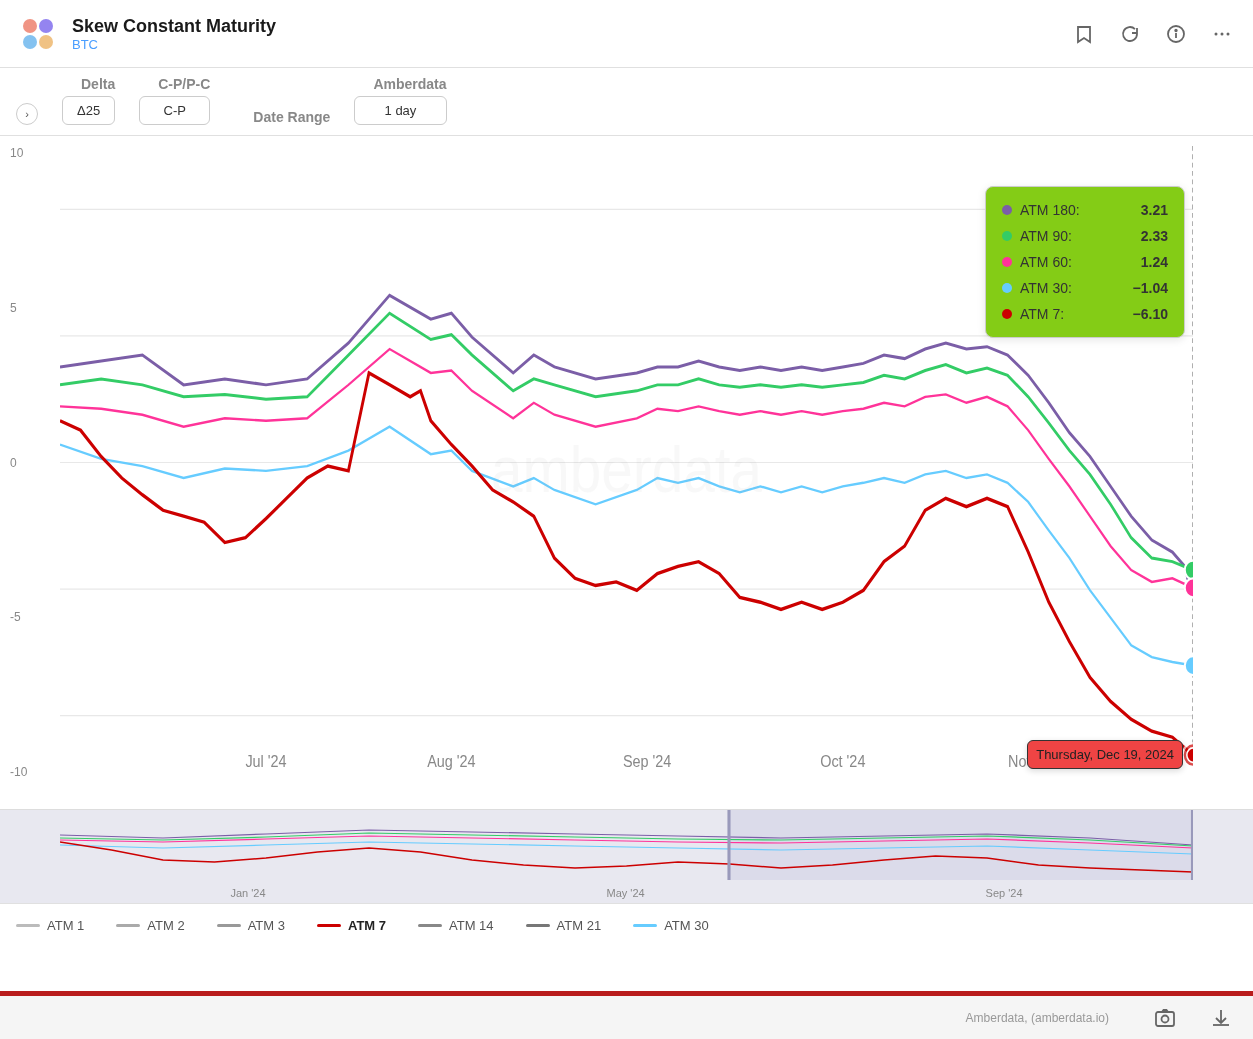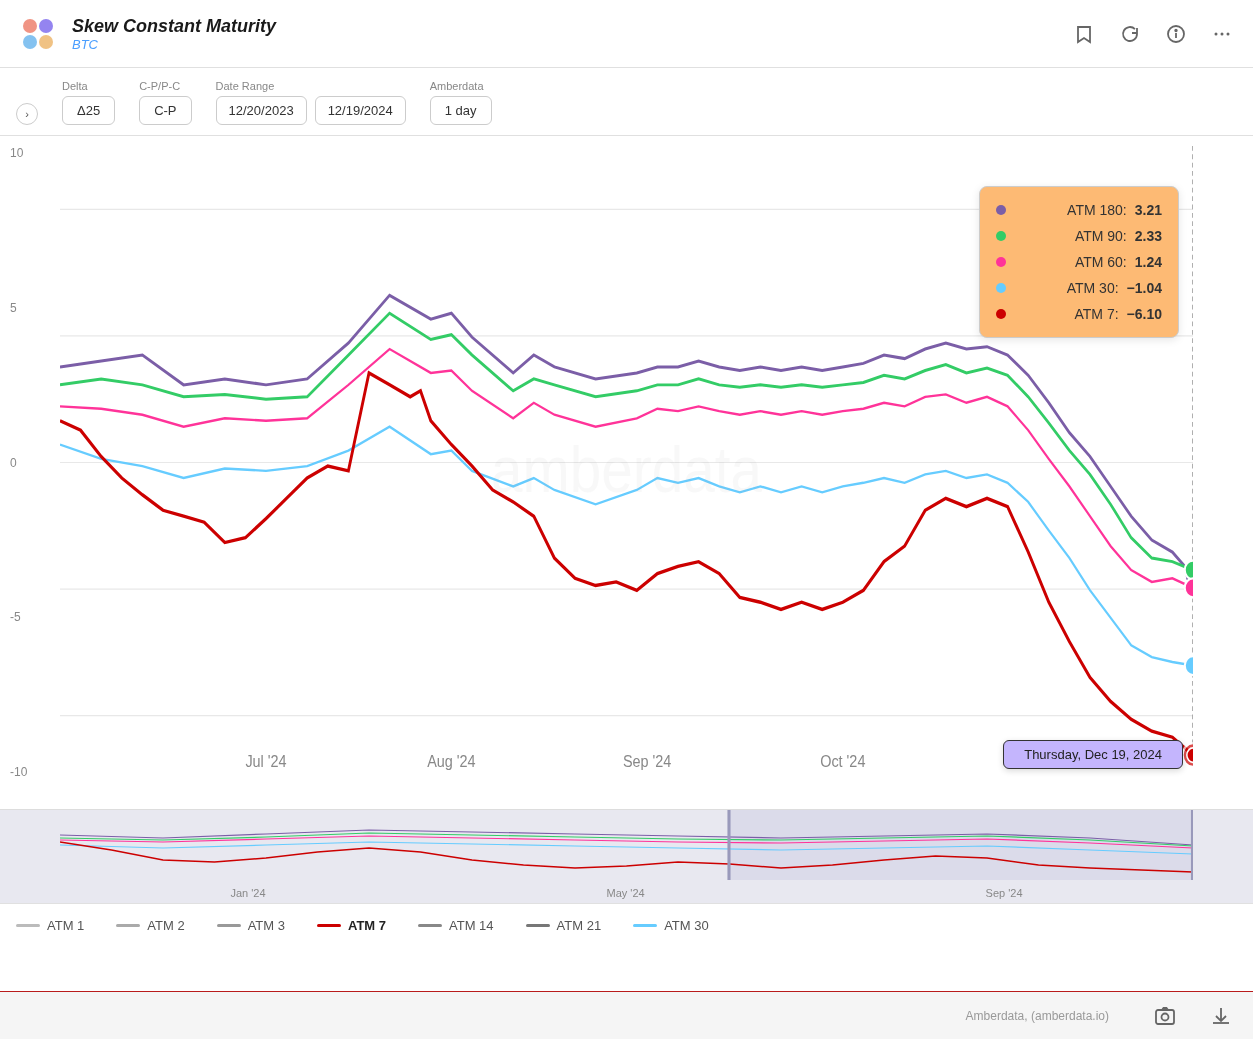--- a/index.html
+++ b/index.html
@@ -23,21 +23,20 @@
       display: flex;
       align-items: center;
       justify-content: space-between;
       border-bottom: 1px solid #e0e0e0;
       height: 68px;
     }
     .title-left {
       display: flex;
       align-items: center;
       gap: 12px;
-      font-style: italic;
     }
     .logo-icon {
       width: 44px;
       height: 44px;
     }
     .title-text {
       display: flex;
       flex-direction: column;
     }
     .title-main {
@@ -75,23 +74,24 @@
       gap: 24px;
       border-bottom: 1px solid #e0e0e0;
       height: 68px;
     }
     .control-group {
       display: flex;
       flex-direction: column;
       gap: 4px;
     }
     .control-label {
-      font-size: 11px;
+      font-size: 14px;
       color: #888;
-      font-weight: 400;
+      font-weight: 700;
+      margin-left: 19px;
     }
     .control-btn {
       padding: 6px 14px;
       border: 1.5px solid #ccc;
       border-radius: 6px;
       background: white;
       font-size: 13px;
       cursor: pointer;
       color: #333;
     }
@@ -126,29 +126,28 @@
       position: relative;
       padding: 10px 60px 30px 60px;
       min-height: 0;
     }
     svg.chart-svg {
       width: 100%;
       height: 100%;
     }
     .tooltip-box {
       position: absolute;
-      right: 74px;
+      right: 68px;
       top: 50px;
-      background: #fdba74;
+      background: #84cc16;
       border: 1.5px solid #ccc;
       border-radius: 8px;
       padding: 10px 16px;
       min-width: 200px;
       box-shadow: 0 2px 8px rgba(0,0,0,0.1);
-      text-align: right;
     }
     .tooltip-row {
       display: flex;
       align-items: center;
       gap: 8px;
       padding: 5px 0;
       font-size: 14px;
     }
     .tooltip-dot {
       width: 10px;
@@ -160,24 +159,24 @@
       flex: 1;
     }
     .tooltip-value {
       font-weight: 700;
       color: #333;
     }
     .date-label-box {
       position: absolute;
       right: 70px;
       bottom: 40px;
-      background: #c4b5fd;
+      background: #ef4444;
       border: 1.5px solid #333;
       border-radius: 6px;
-      padding: 6px 20px;
+      padding: 6px 8px;
       font-size: 13px;
       font-weight: 500;
       color: #222;
       box-shadow: 0 2px 6px rgba(0,0,0,0.15);
     }
     .minimap-area {
       height: 94px;
       background: #e8e8f0;
       position: relative;
       border-top: 1px solid #ddd;
@@ -220,21 +219,21 @@
       width: 24px;
       height: 2.5px;
       border-radius: 2px;
     }
     .legend-item.bold-item {
       font-weight: 700;
       color: #222;
     }
     .bottom-bar {
       background: #f5f5f5;
-      border-top: 1px solid #b91c1c;
+      border-top: 5px solid #b91c1c;
       padding: 8px 16px;
       display: flex;
       align-items: center;
       justify-content: space-between;
       height: 48px;
     }
     .attribution {
       font-size: 12px;
       color: #999;
       margin-left: auto;
@@ -323,24 +322,20 @@
       <button class="control-btn">Δ25</button>
     </div>
 
     <div class="control-group">
       <span class="control-label">C-P/P-C</span>
       <button class="control-btn">C-P</button>
     </div>
 
     <div class="date-range-group">
       <span class="control-label">Date Range</span>
-      <div class="date-range-inputs">
-        <button class="date-input">12/20/2023</button>
-        <button class="date-input">12/19/2024</button>
-      </div>
     </div>
 
     <div class="control-group">
       <span class="control-label">Amberdata</span>
       <button class="control-btn">1 day</button>
     </div>
   </div>
 
   <div class="chart-area">
     <div class="main-chart">

